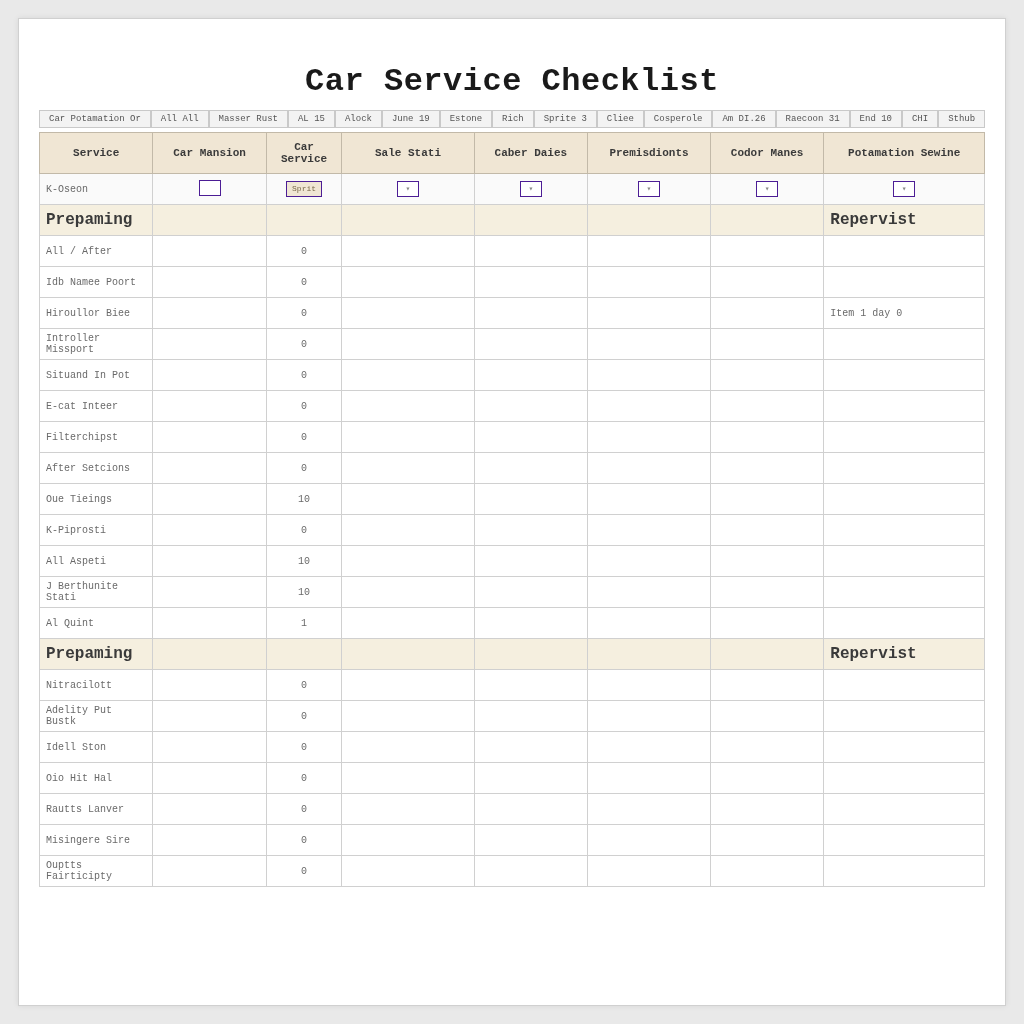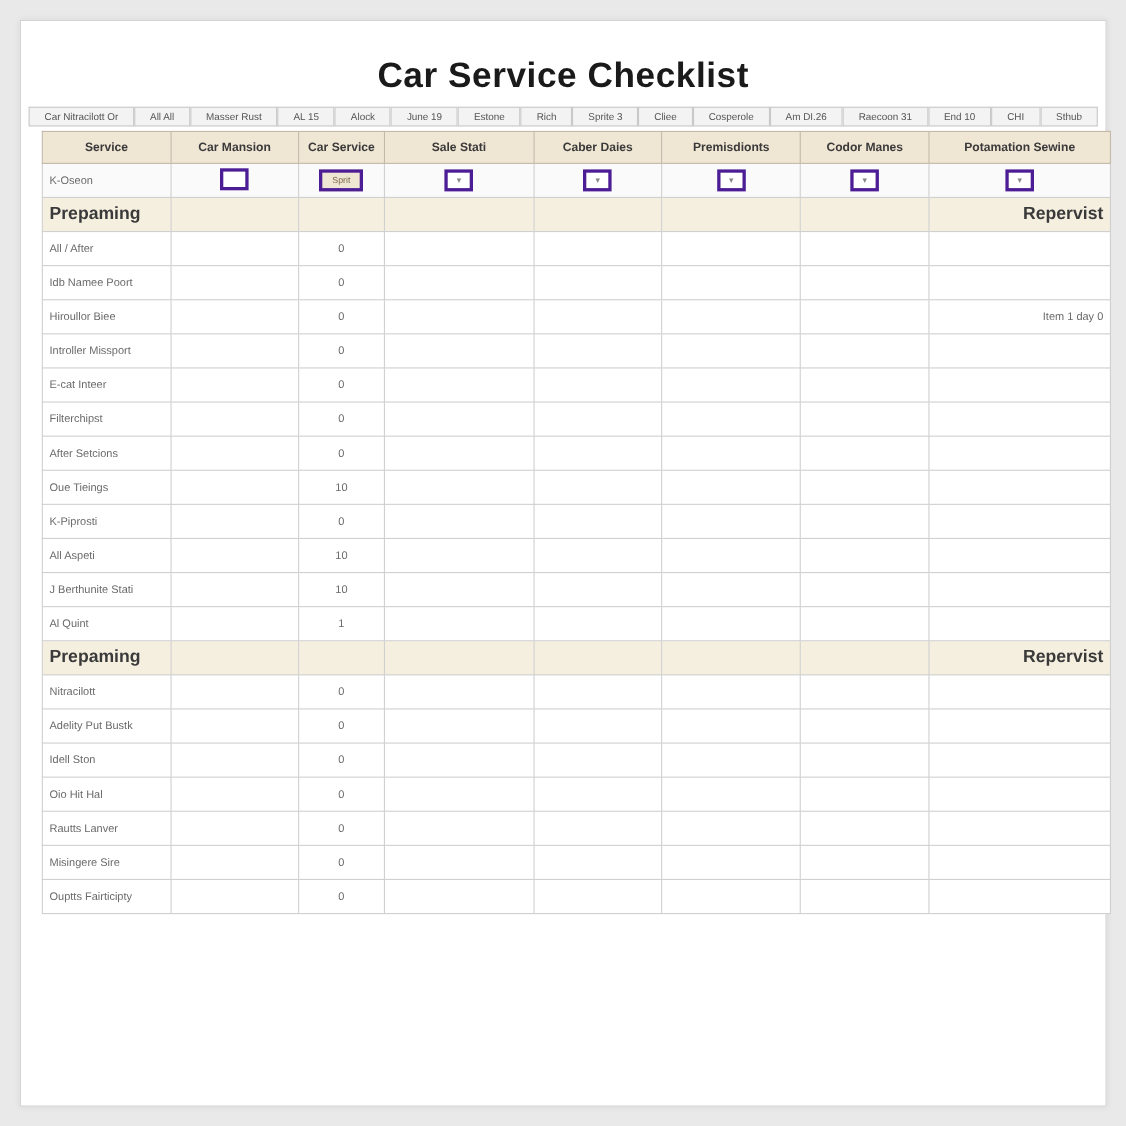--- a/index.html
+++ b/index.html
@@ -14,22 +14,23 @@
   }
   .page {
     position: absolute;
     left: 18px;
     top: 18px;
     right: 18px;
     bottom: 18px;
     background: #ffffff;
     border: 1px solid #d0d0d0;
     box-shadow: 0 0 6px rgba(0,0,0,0.08);
-    padding: 3px;
+    padding: 16px;
     box-sizing: border-box;
+    font-family: Liberation Mono, monospace;
   }
   .title {
     text-align: center;
     font-size: 32px;
     font-weight: bold;
     color: #1a1a1a;
     margin: 28px 0 10px 0;
     letter-spacing: 0.5px;
   }
   .toolbar {
@@ -55,21 +56,21 @@
   .subtab span {
     display: inline-block;
     border: 1px solid #c9c9c9;
     background: #dce3ea;
     font-size: 10px;
     color: #5a6a7a;
     padding: 3px 12px;
   }
   table.checklist {
     width: calc(100% - 8px);
-    margin: 4px 4px 0 16px;
+    margin: 4px 4px 0 4px;
     border-collapse: collapse;
     table-layout: fixed;
   }
   table.checklist th {
     background: #f0e6d4;
     border: 1px solid #c2b9a8;
     font-size: 11px;
     font-weight: bold;
     color: #3a3a3a;
     padding: 8px 4px;
@@ -100,52 +101,52 @@
     font-size: 16px;
   }
   tr.input-row td {
     background: #fafafa;
     text-align: center;
   }
   .mini-box {
     display: inline-block;
     min-width: 20px;
     height: 14px;
-    border: 3px solid #4c1d95;
+    border: 1px solid #4c1d95;
     background: #ffffff;
   }
   .mini-box.beige {
     background: #f0e6d4;
     min-width: 34px;
     font-size: 8px;
     line-height: 14px;
     text-align: center;
     color: #7a6a4a;
   }
   .mini-box.dot::after {
     content: "▾";
     font-size: 8px;
     color: #888;
     display: block;
     text-align: center;
     line-height: 14px;
   }
   td.c3 { text-align: center; }
   td.highlight { background: #fef6bf; }
-  td.right { text-align: right; }
+  td.right { }
 </style>
 </head>
 <body>
 
 <div class="page">
 
   <div class="title">Car Service Checklist</div>
 
   <div class="toolbar">
-      <div class="tbtn">Car Nitracilott Or</div>
+      <div class="tbtn">Car Potamation Or</div>
       <div class="tbtn">All All</div>
       <div class="tbtn">Masser Rust</div>
       <div class="tbtn">AL 15</div>
       <div class="tbtn">Alock</div>
       <div class="tbtn">June 19</div>
       <div class="tbtn">Estone</div>
       <div class="tbtn">Rich</div>
       <div class="tbtn">Sprite 3</div>
       <div class="tbtn">Cliee</div>
       <div class="tbtn">Cosperole</div>
@@ -235,20 +236,30 @@
           <td>Introller Missport</td>
           <td></td>
           <td class="c3">0</td>
           <td></td>
           <td></td>
           <td></td>
           <td></td>
           <td class="right"></td>
         </tr>
         <tr>
+          <td>Situand In Pot</td>
+          <td></td>
+          <td class="c3">0</td>
+          <td></td>
+          <td></td>
+          <td></td>
+          <td></td>
+          <td class="right"></td>
+        </tr>
+        <tr>
           <td>E-cat Inteer</td>
           <td></td>
           <td class="c3">0</td>
           <td></td>
           <td></td>
           <td></td>
           <td></td>
           <td class="right"></td>
         </tr>
         <tr>

